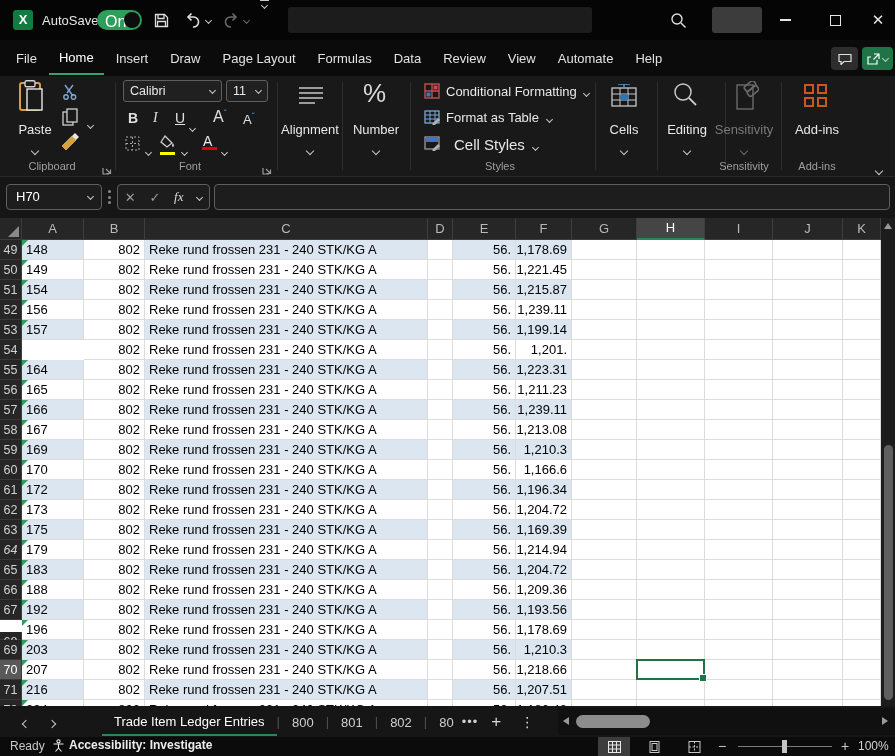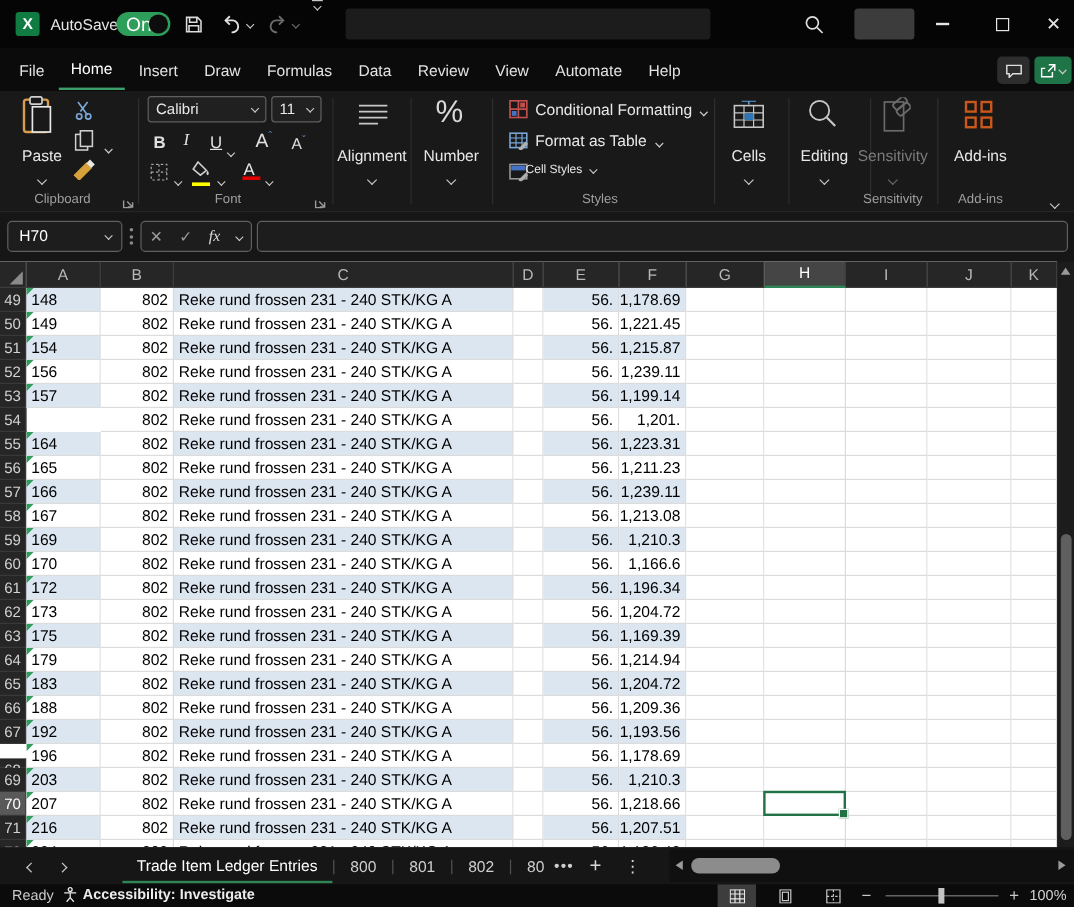--- a/index.html
+++ b/index.html
@@ -163,20 +163,21 @@
         <span class="maxbox"></span>
       </div>
     <div class="winbtn" style="left:861px;font-size:15px;">✕</div>
   </div>
 
   <div id="tabrow">
     <span class="rtab">File</span>
     <span class="rtab active">Home</span>
     <span class="rtab">Insert</span>
     <span class="rtab">Draw</span>
+    <span class="rtab">Page Layout</span>
     <span class="rtab">Formulas</span>
     <span class="rtab">Data</span>
     <span class="rtab">Review</span>
     <span class="rtab">View</span>
     <span class="rtab">Automate</span>
     <span class="rtab">Help</span>
     <div class="comment-btn">
       <svg width="14" height="12" viewBox="0 0 14 12">
           <path d="M1 1.5 h12 v7 h-7 l-3 3 v-3 h-2 z" fill="none" stroke="#e0e0e0" stroke-width="1.2"></path>
         </svg>
@@ -296,21 +297,21 @@
         </svg>
     </div>
     <div class="abs" style="left:446px;top:34px;color:#e8e8e8;font-size:13px;"><span>Format as Table</span> <i class="chev sm" style="margin-left:4px;"></i></div>
     <div class="abs" style="left:424px;top:59px;">
       <svg width="16" height="16" viewBox="0 0 16 16">
           <rect x="1" y="2" width="14" height="12" fill="none" stroke="#9a9a9a" stroke-width="1.3"></rect>
           <rect x="2" y="3" width="12" height="4" fill="#4472c4"></rect>
           <path d="M8 15 L14 9 L16 11 L10 17 Z" fill="#b0b0b0"></path>
         </svg>
     </div>
-    <div class="abs" style="left:438px;top:60px;color:#e8e8e8;font-size:10px;"><span>Cell Styles</span> <i class="chev sm" style="margin-left:4px;"></i></div>
+    <div class="abs" style="left:454px;top:60px;color:#e8e8e8;font-size:15px;"><span>Cell Styles</span> <i class="chev sm" style="margin-left:4px;"></i></div>
     <div class="glabel" style="left:450px;width:100px;">Styles</div>
     <div class="gdiv" style="left:595px;"></div>
 
     <div class="abs" style="left:610px;top:8px;">
       <svg width="28" height="24" viewBox="0 0 28 24">
           <path d="M8 0 h12 M14 0 v3" stroke="#5b9bd5" stroke-width="1.4"></path>
           <rect x="2" y="4" width="24" height="18" fill="none" stroke="#c8c8c8" stroke-width="1.3"></rect>
           <path d="M2 10 H26 M2 16 H26 M10 4 V22 M18 4 V22" stroke="#c8c8c8" stroke-width="1"></path>
           <rect x="10.5" y="10.5" width="7.5" height="5.5" fill="#2e75b6"></rect>
         </svg>
@@ -591,21 +592,21 @@
           <div class="gc" style="width: 25px;"></div>
           <div class="gc band num" style="width: 63px;">56.</div>
           <div class="gc band num" style="width: 56px;">1,169.39</div>
           <div class="gc" style="width: 65px;"></div>
           <div class="gc" style="width: 68px;"></div>
           <div class="gc" style="width: 68px;"></div>
           <div class="gc" style="width: 70px;"></div>
           <div class="gc" style="width: 38px;"></div>
         </div>
         <div class="grow">
-          <div class="rh" style="width: 22px;">64</div>
+          <div class="rh" style="width: 22px; font-style: italic;">64</div>
           <div class="gc txt err" style="width: 62px;">179</div>
           <div class="gc num" style="width: 61px;">802</div>
           <div class="gc txt" style="width: 283px;">Reke rund frossen 231 - 240 STK/KG A</div>
           <div class="gc" style="width: 25px;"></div>
           <div class="gc num" style="width: 63px;">56.</div>
           <div class="gc num" style="width: 56px;">1,214.94</div>
           <div class="gc" style="width: 65px;"></div>
           <div class="gc" style="width: 68px;"></div>
           <div class="gc" style="width: 68px;"></div>
           <div class="gc" style="width: 70px;"></div>

